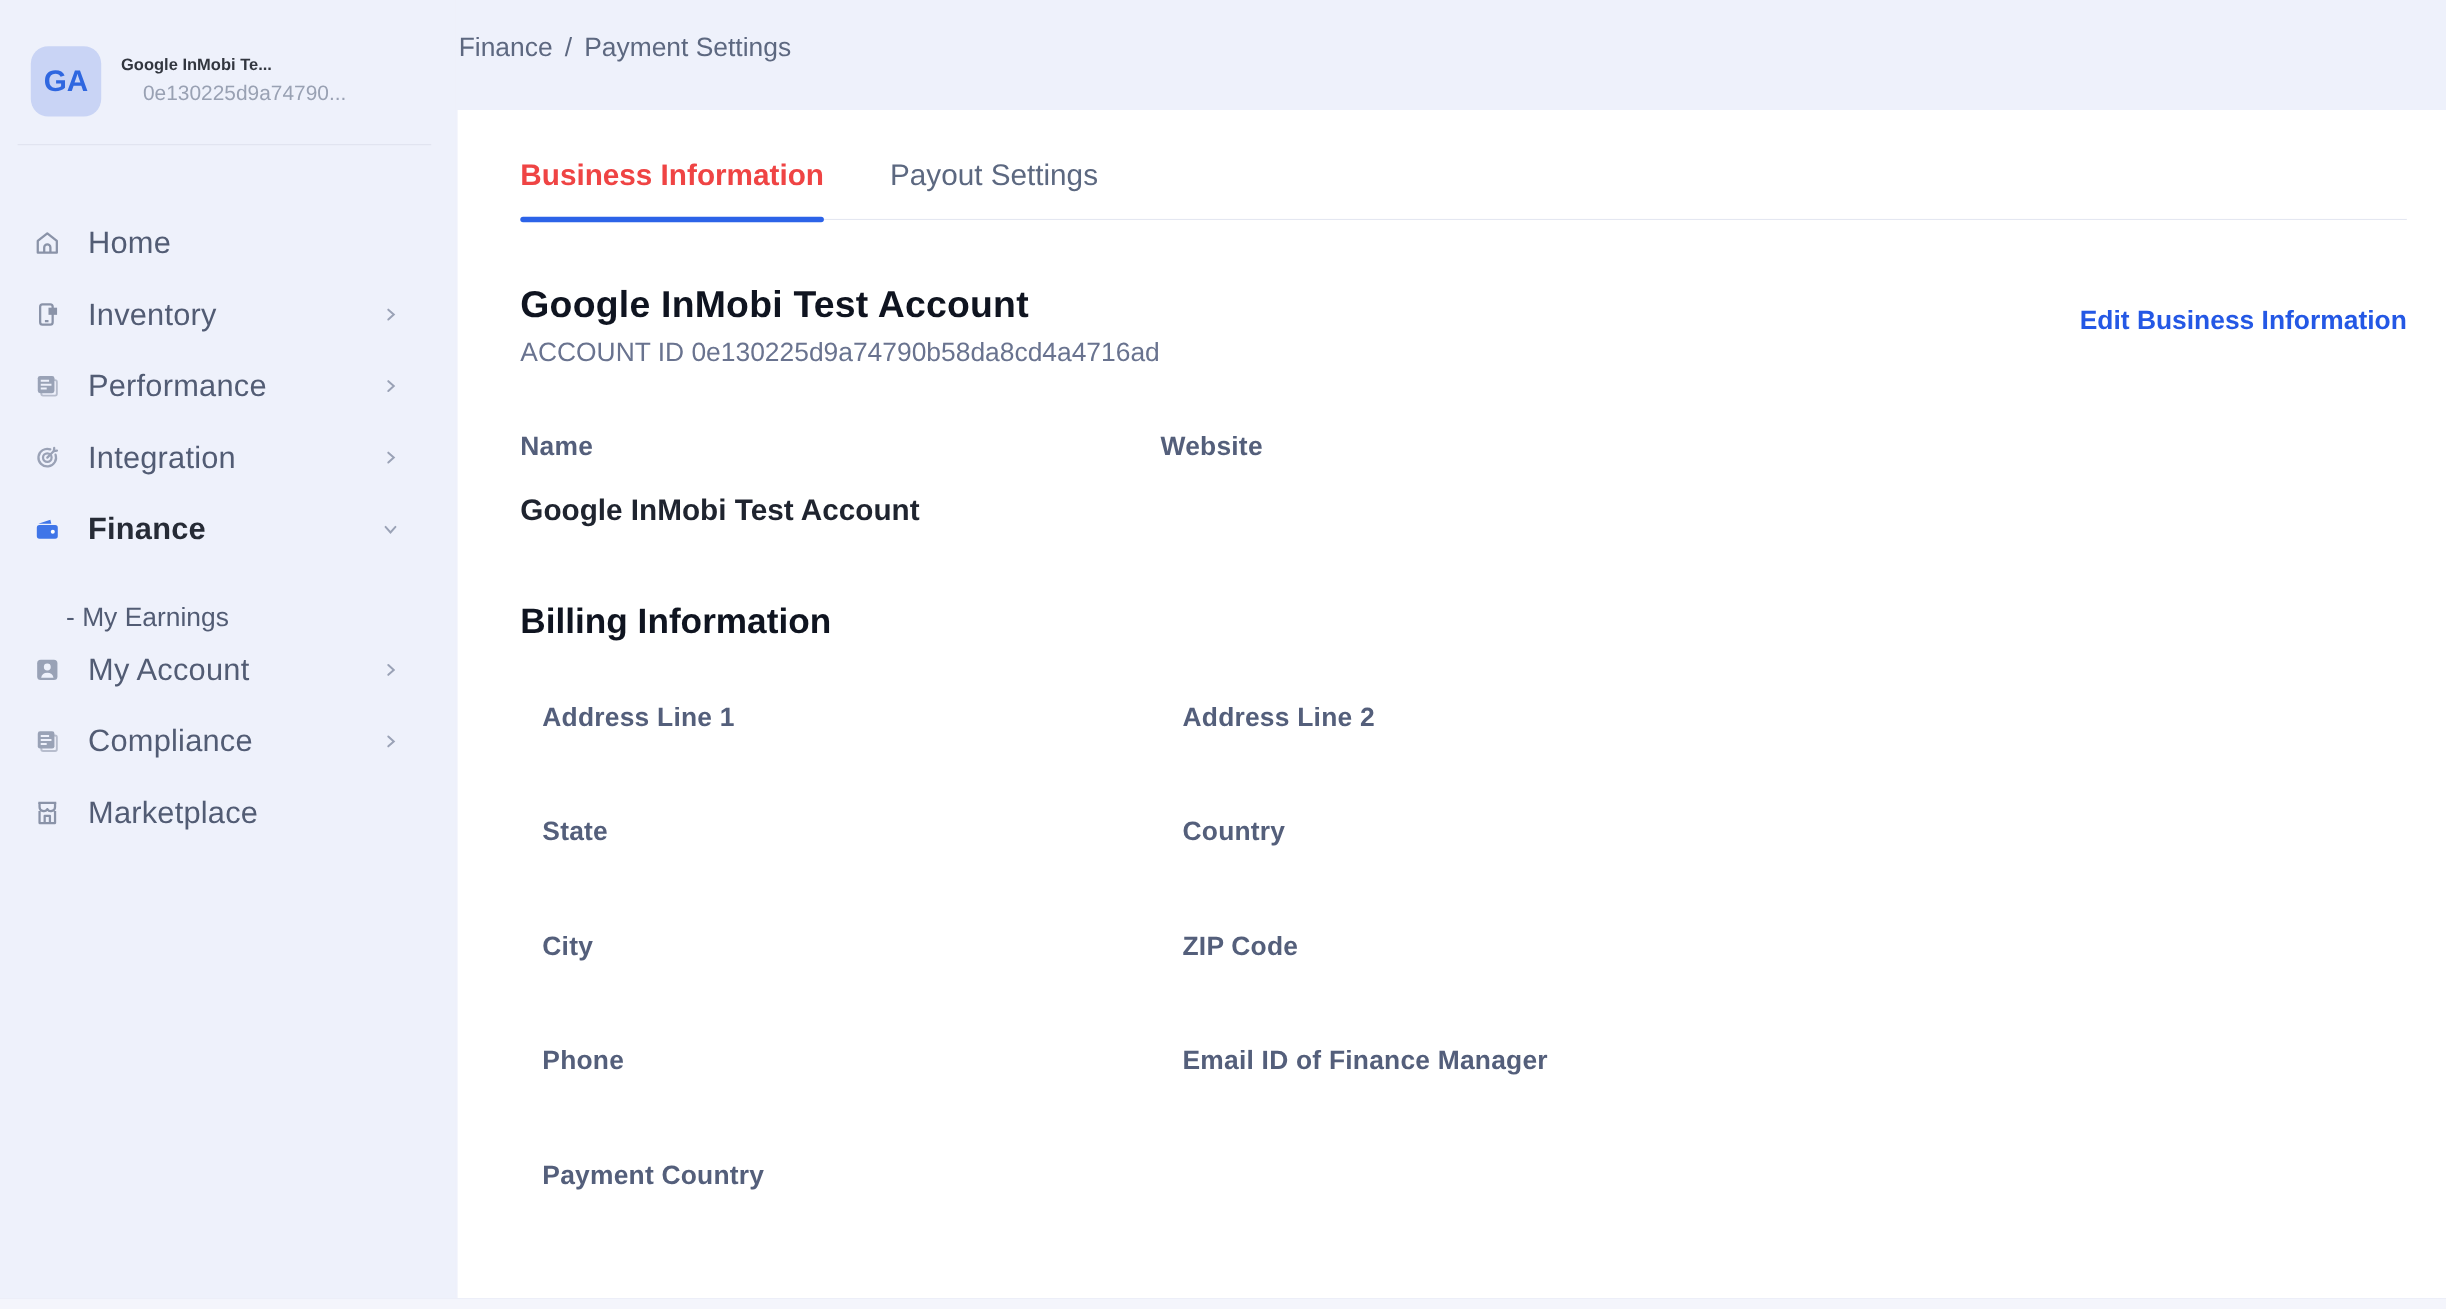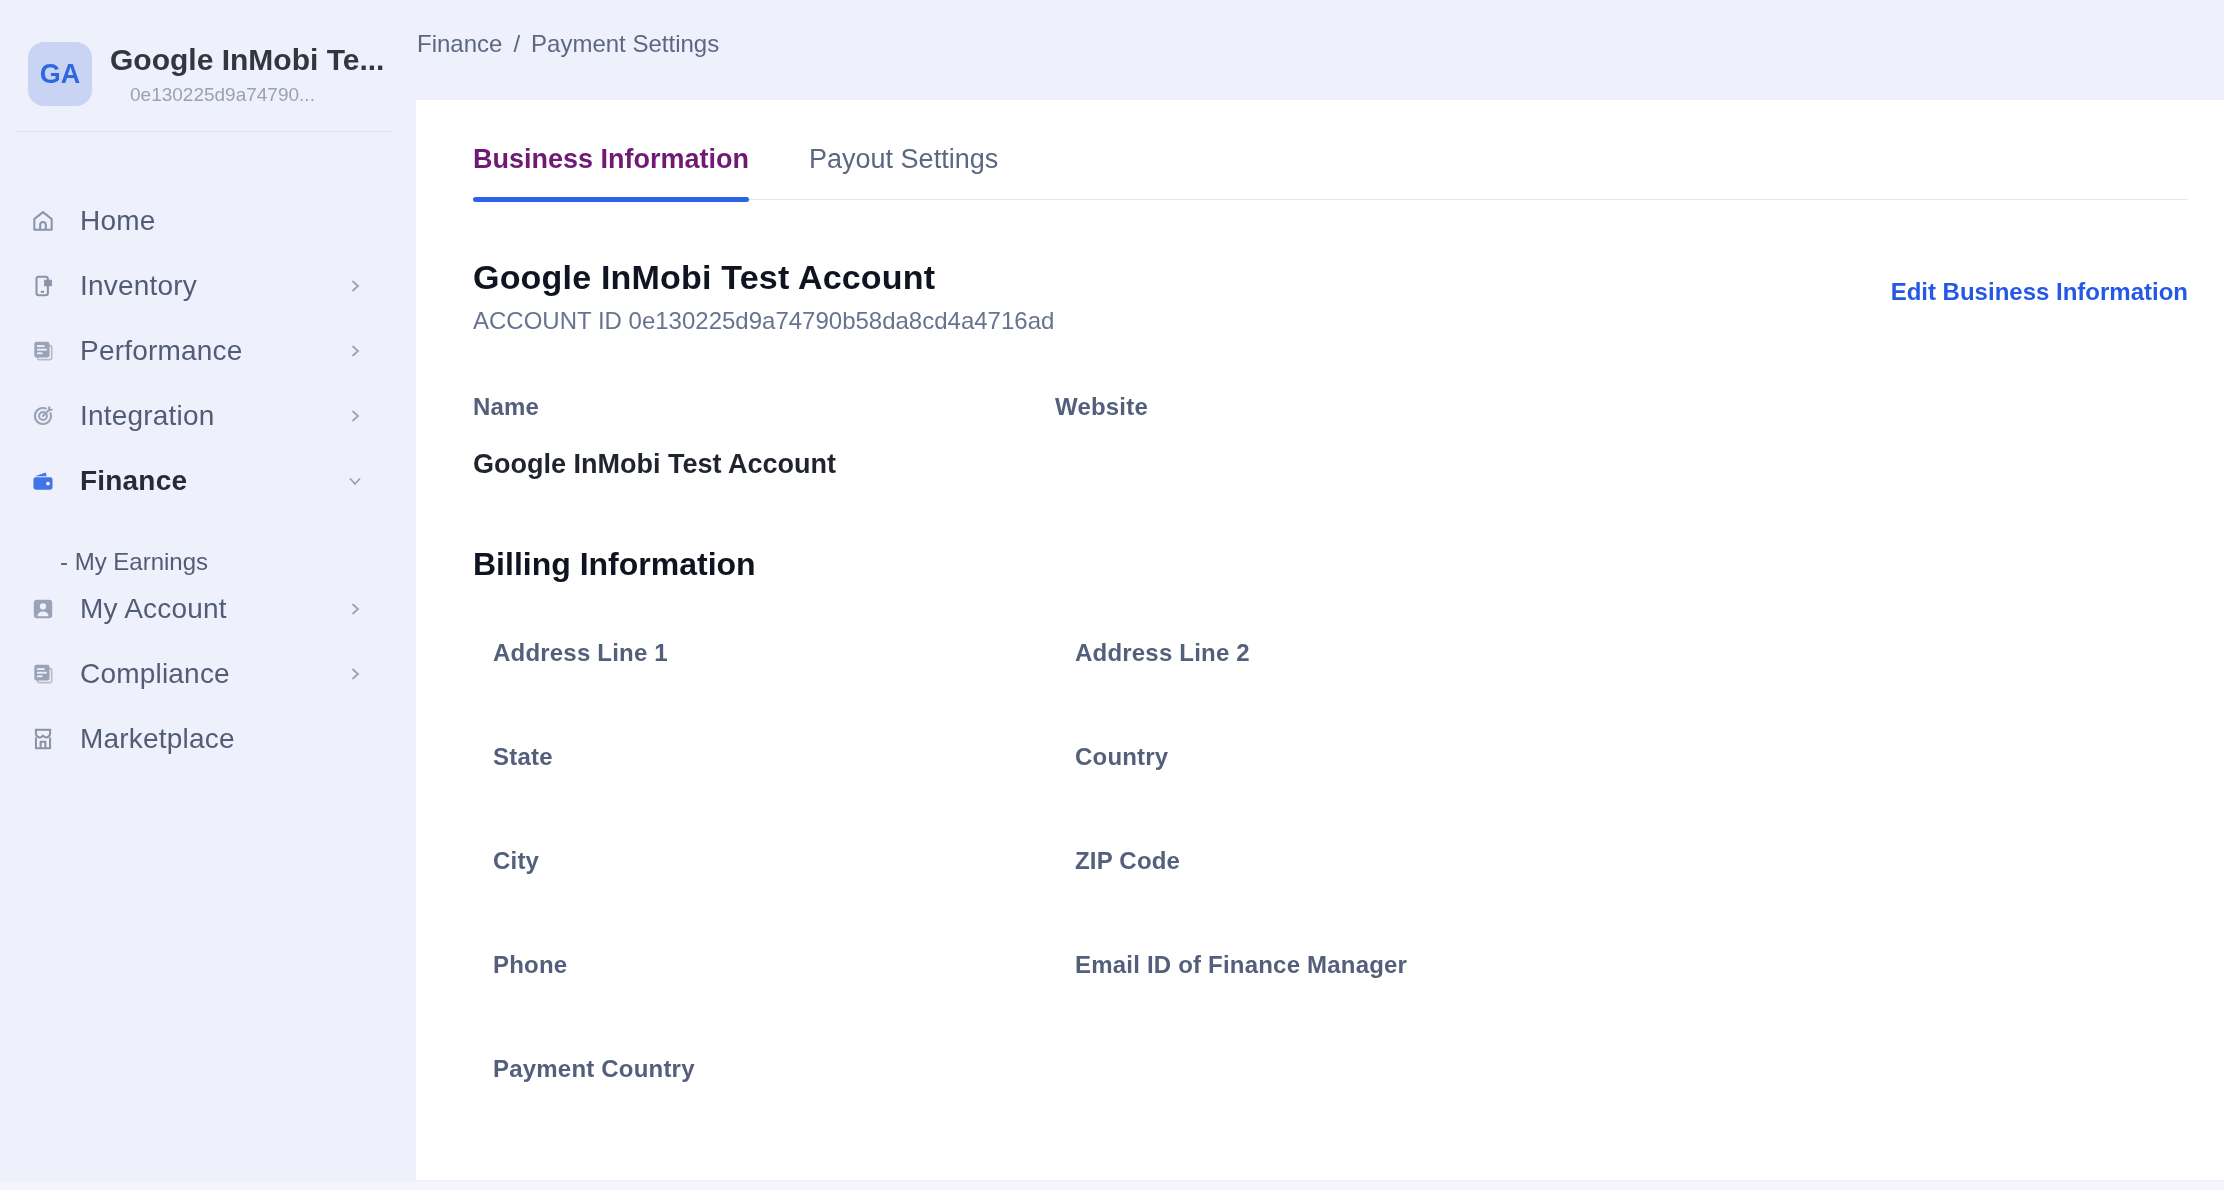--- a/index.html
+++ b/index.html
@@ -16,21 +16,21 @@
     position:absolute; left:0; top:0; width:414px; height:1180px;
     background:#eef1fb;
   }
   .account-header { display:flex; align-items:center; gap:18px; padding:42px 24px 0 28px; }
   .avatar {
     width:64px; height:64px; border-radius:16px; background:#c9d4f5;
     color:#2f67e0; font-size:27px; font-weight:700;
     display:flex; align-items:center; justify-content:center; flex:0 0 auto;
   }
   .account-meta { min-width:0; }
-  .account-name { font-size:30px; font-weight:700; color:#32363f; white-space:nowrap; }
+  .account-name { font-size:15px; font-weight:700; color:#32363f; white-space:nowrap; }
   .account-id { font-size:19px; color:#99a1b3; margin-top:7px; white-space:nowrap;margin-left:20px; }
   .sidebar-divider { border:none; border-top:1px solid #dfe3ef; margin:25px 22px 0 16px; }
 
   .nav { margin-top:56px; }
   .nav-item {
     height:65px; display:flex; align-items:center;
     padding-left:30px; cursor:pointer;
   }
   .nav-icon { width:26px; height:26px; margin-right:24px; display:flex; align-items:center; justify-content:center; flex:0 0 auto; }
   .nav-label { font-size:28px; color:#525c74; letter-spacing:0.2px; }
@@ -56,21 +56,21 @@
   .topbar { height:100px; background:#eef1fb; display:flex; align-items:center; padding-left:3px; }
   .breadcrumb { font-size:24px; color:#5d6880; display:flex; gap:11px; padding-bottom:12px; }
   .crumb { cursor:pointer; }
   .card {
     margin-left:2px; background:#ffffff; min-height:1080px;
     padding:44px 36px 0 57px;
   }
 
   .tabs { display:flex; gap:60px; border-bottom:1px solid #e4e7f1; }
   .tab { font-size:27px; padding-bottom:24px; position:relative; cursor:pointer; color:#5c6880; font-weight:500; }
-  .tab.active { color:#701a75; font-weight:700; }
+  .tab.active { color:#ef4444; font-weight:700; }
   .tab.active::after {
     content:""; position:absolute; left:0; right:0; bottom:-3px; height:5px;
     background:#2c63e8; border-radius:3px;
   }
 
   .section-head { display:flex; justify-content:space-between; align-items:flex-start; margin-top:58px; }
   .h1 { font-size:34px; font-weight:700; color:#0f1420; letter-spacing:0.2px; }
   .subline { font-size:24px; color:#69738f; margin-top:10px; }
   .edit-link { font-size:24px; font-weight:700; color:#2458e5; margin-top:20px; cursor:pointer; white-space:nowrap; }
 

